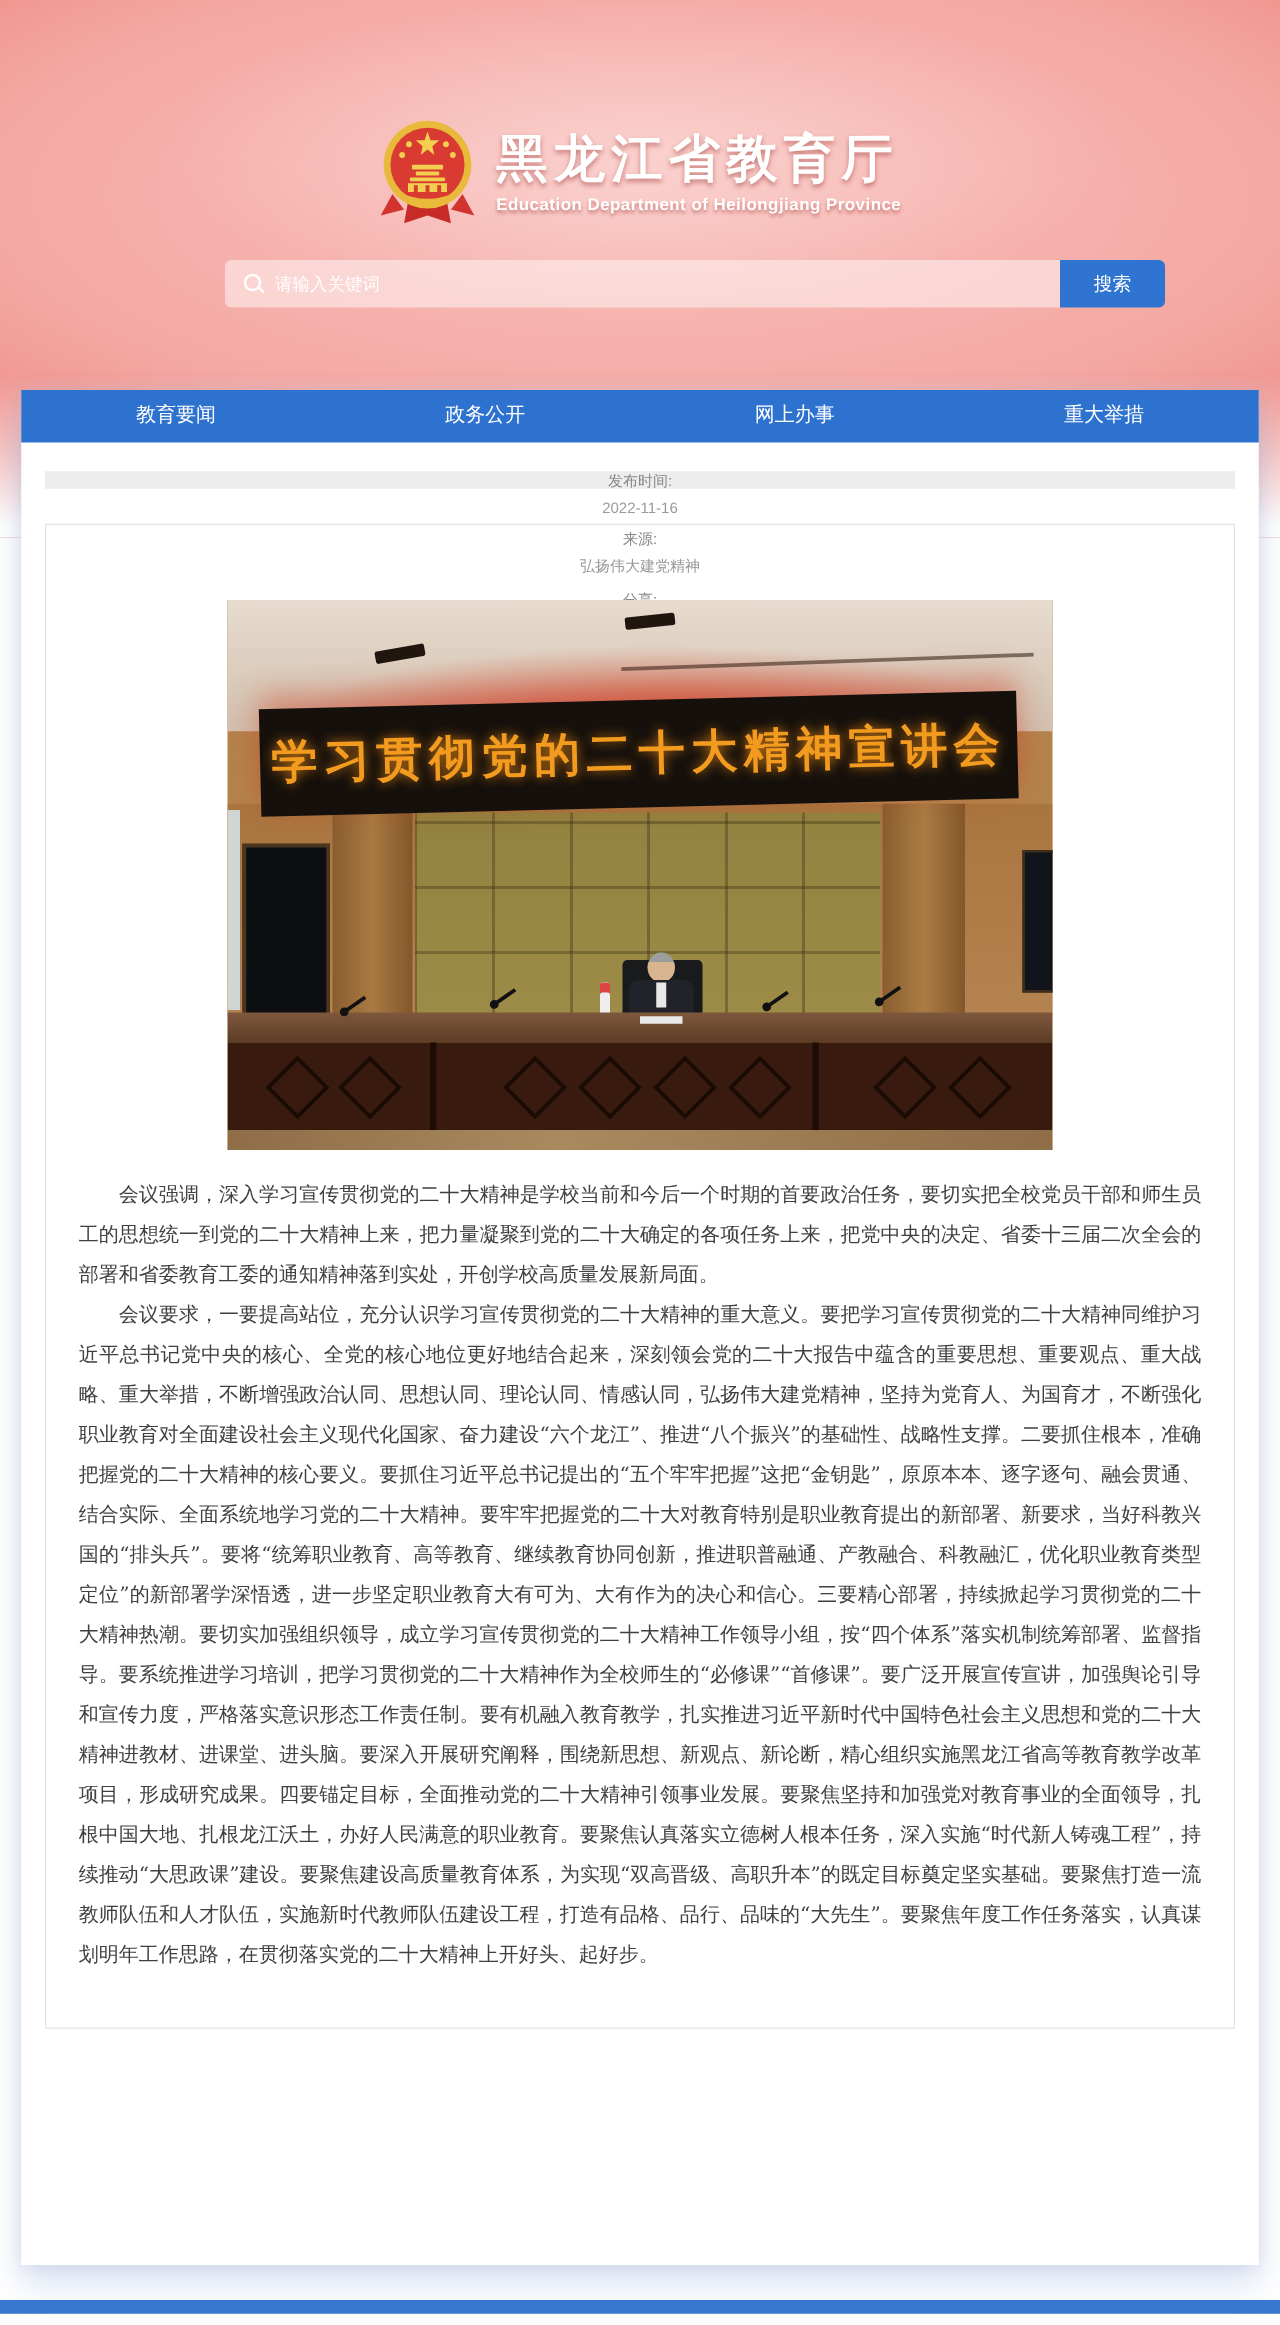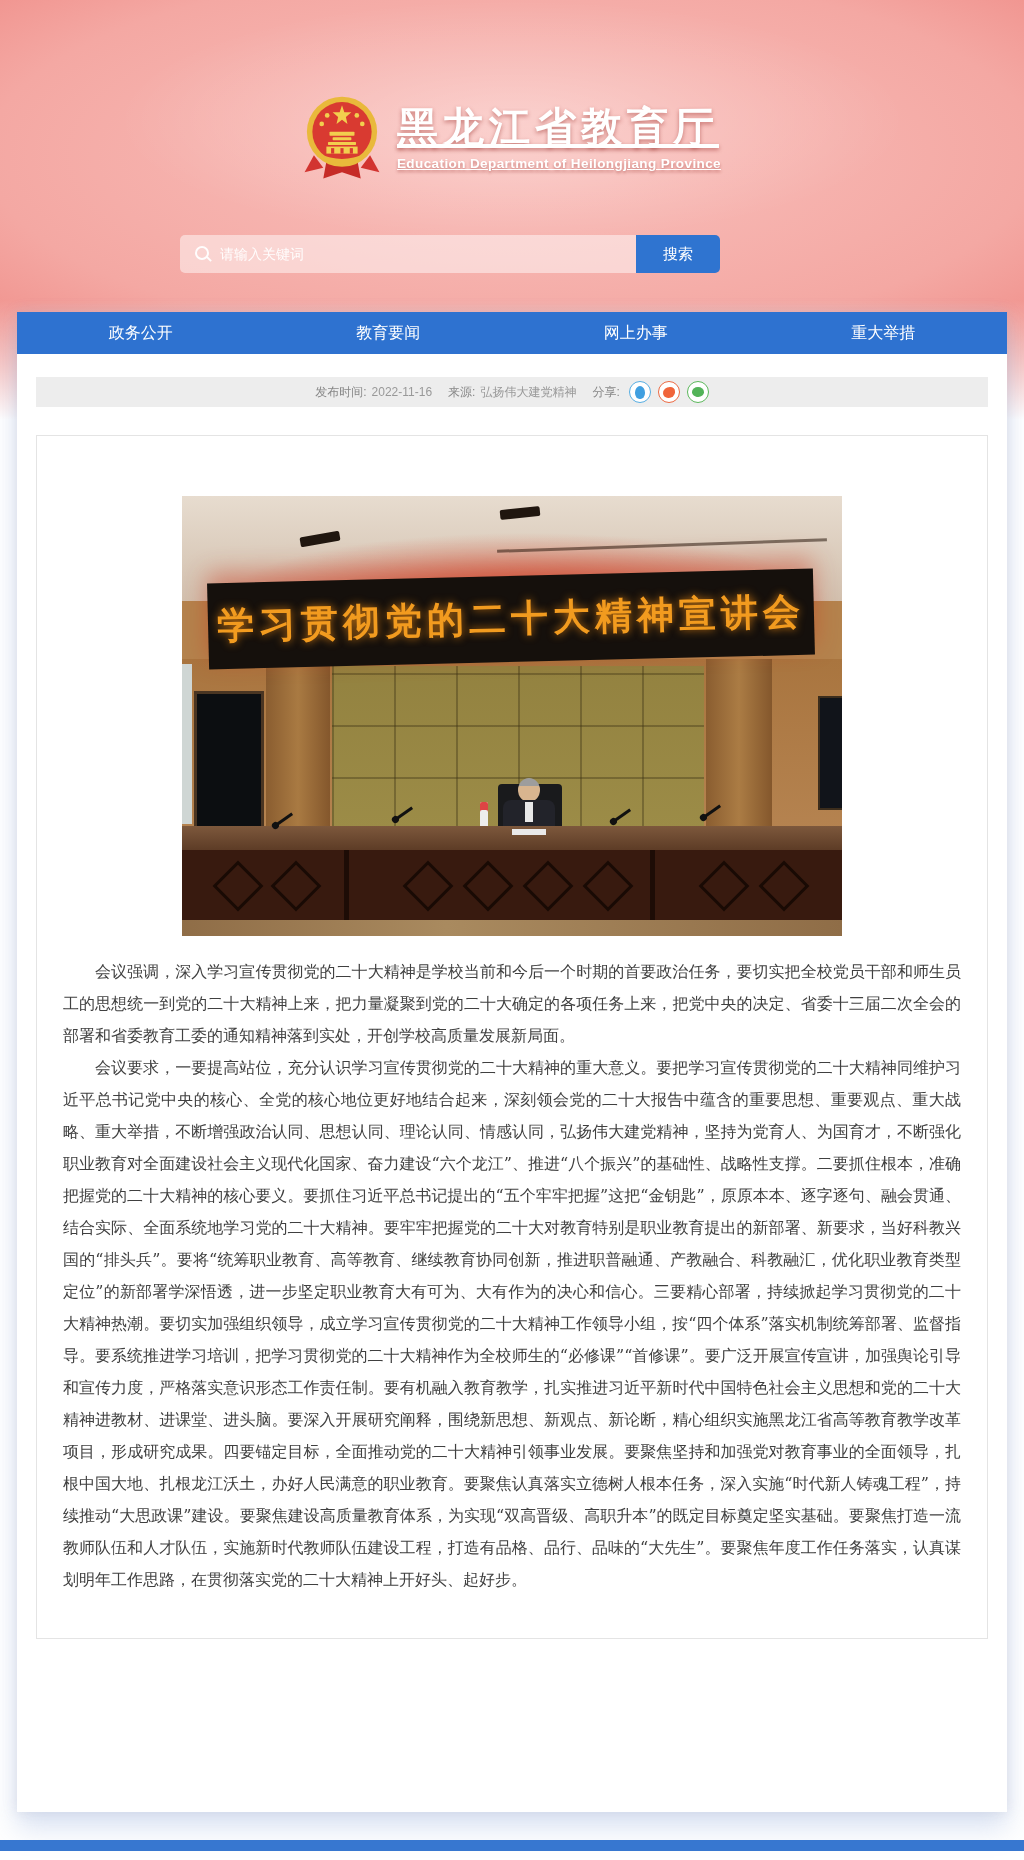--- a/index.html
+++ b/index.html
@@ -10,28 +10,28 @@
   .header-bg{position:absolute;top:0;left:0;width:1024px;height:430px;
     background:
       radial-gradient(ellipse 55% 40% at 50% 28%, rgba(255,255,255,.30), rgba(255,255,255,0) 70%),
       radial-gradient(ellipse 135% 115% at 50% 36%, #f9c0bc 0%, #f4a8a3 38%, #ee837e 60%, #e4534e 82%, #d7362f 100%);}
   .header-bg::after{content:"";position:absolute;left:0;bottom:0;width:100%;height:130px;
     background:linear-gradient(to bottom, rgba(255,255,255,0), #ffffff 92%);}
 
   .brand{position:absolute;top:92px;left:0;width:1024px;display:flex;
          justify-content:center;align-items:center;gap:16px;}
   .brand-emblem{width:78px;height:92px;flex:none;}
-  .brand-text{color:#fff;text-decoration:underline;}
+  .brand-text{color:#fff;}
   .brand-title{font-size:41px;font-weight:bold;letter-spacing:5px;line-height:1.1;
                text-shadow:0 2px 4px rgba(140,25,20,.45);}
   .brand-sub{font-size:13.5px;font-weight:bold;letter-spacing:.4px;margin-top:6px;
              text-shadow:0 2px 3px rgba(140,25,20,.45);}
 
   
-  .search-bar{position:absolute;top:235px;left:180px;width:540px;height:38px;display:flex;}
+  .search-bar{position:absolute;top:208px;left:180px;width:752px;height:38px;display:flex;}
   .search-input-wrap{position:relative;flex:1;}
   .search-input{width:100%;height:38px;box-sizing:border-box;border:none;outline:none;
     background:rgba(255,255,255,.48);border-radius:5px 0 0 5px;padding:0 12px 0 40px;
     font-size:14px;color:#fff;font-family:"Liberation Sans",sans-serif;}
   .search-input::placeholder{color:rgba(255,255,255,.95);}
   .mag{position:absolute;left:15px;top:11px;width:10px;height:10px;border:2px solid rgba(255,255,255,.95);
        border-radius:50%;}
   .mag::after{content:"";position:absolute;left:9px;top:10px;width:6px;height:2px;
        background:rgba(255,255,255,.95);transform:rotate(45deg);}
   .search-btn{width:84px;height:38px;border:none;background:#2f74d0;color:#fff;font-size:15px;
@@ -45,22 +45,22 @@
   .nav{height:42px;background:#2e72d0;display:flex;position:relative;}
   .nav-home{flex:none;width:208px;background:#fff;
       clip-path:polygon(0 0,168px 0,208px 100%,0 100%);
       color:#2b6fd3;font-size:16px;line-height:42px;text-align:left;padding-left:62px;
       box-sizing:border-box;cursor:pointer;}
   .nav-item{flex:1;color:#fff;font-size:16px;line-height:42px;text-align:center;cursor:pointer;}
 
   
   .article-title{margin-top:34px;text-align:center;font-size:20px;font-weight:bold;
       color:#3c3c3c;letter-spacing:1px;}
-  .meta{margin:23px 19px 0;height:30px;background:#ededed;display:flex;align-items:center;
-      justify-content:center;gap:5px;font-size:12px;color:#999;}
+  .meta{margin:23px 19px 0;height:14px;background:#ededed;display:flex;align-items:center;
+      justify-content:flex-start;gap:5px;font-size:12px;color:#999;flex-direction:column;}
   .meta b{font-weight:normal;color:#888;}
   .share-icons{display:flex;gap:7px;margin-left:4px;}
   .share{width:22px;height:22px;border-radius:50%;box-sizing:border-box;display:flex;
       align-items:center;justify-content:center;background:#fff;cursor:pointer;}
   .share.qq{border:1px solid #57aee2;}
   .share.wb{border:1px solid #ec6a43;}
   .share.wx{border:1px solid #5cb85c;}
   .glyph-qq{width:10px;height:13px;background:#3f9fe0;border-radius:50% 50% 46% 46%;}
   .glyph-wb{width:12px;height:11px;background:#f0643a;border-radius:60% 40% 55% 45%;}
   .glyph-wx{width:12px;height:10px;background:#52b358;border-radius:50% 50% 48% 48%;position:relative;}
@@ -164,22 +164,22 @@
   <div class="search-input-wrap">
     <span class="mag"></span>
     <input class="search-input" type="text" placeholder="请输入关键词" style="">
   </div>
   <button class="search-btn">搜索</button>
 </div>
 
 <div class="card">
 
   <div class="nav">
+    <div class="nav-item">教育要闻</div>
     <div class="nav-item">政务公开</div>
-    <div class="nav-item">教育要闻</div>
     <div class="nav-item">网上办事</div>
     <div class="nav-item">重大举措</div>
   </div>
 
 
   <div class="meta">
     <b>发布时间:</b>
     <span>2022-11-16</span>
     <span style="width:6px"></span>
     <b>来源:</b>

